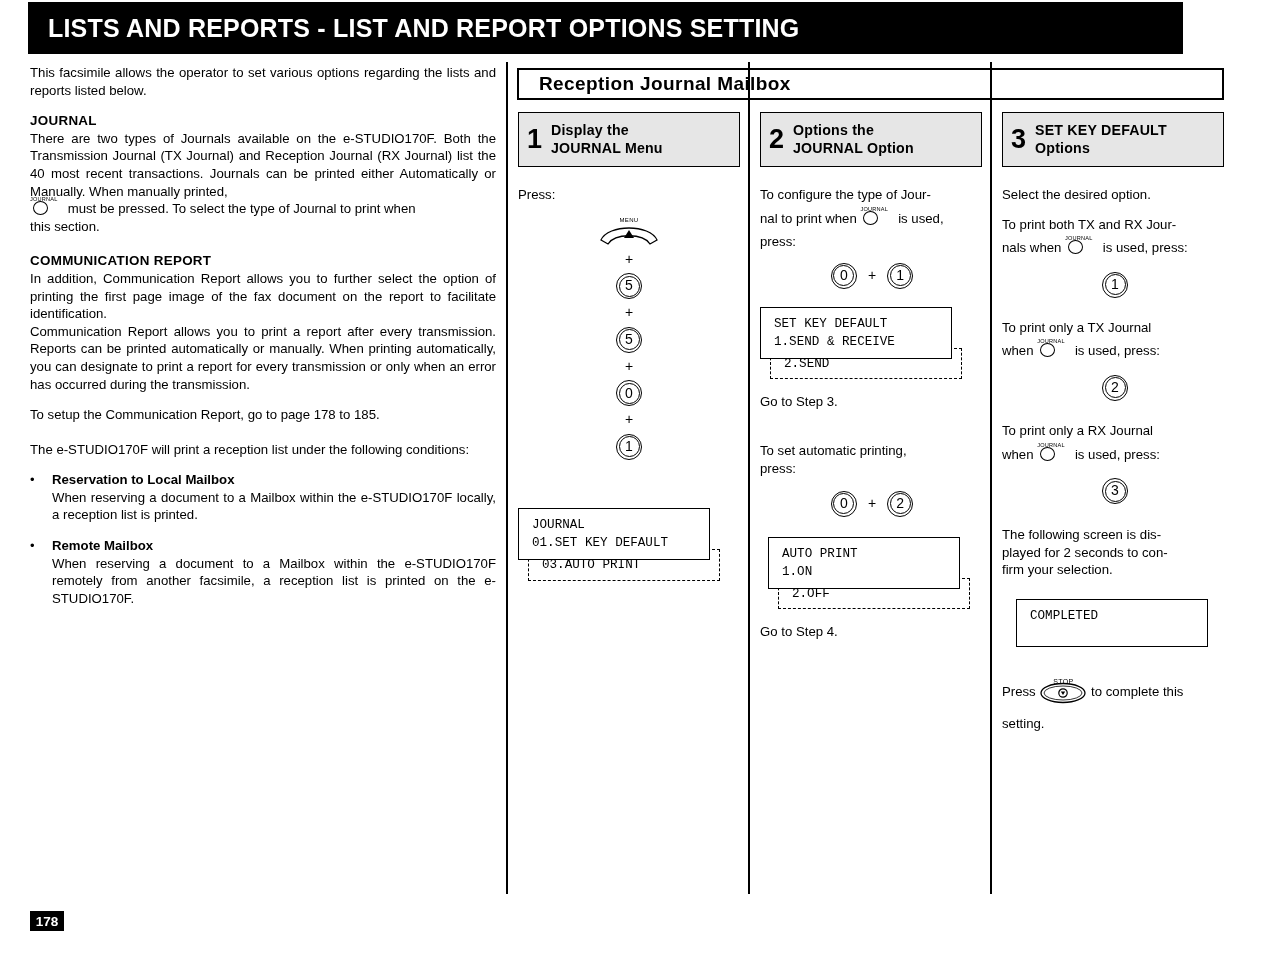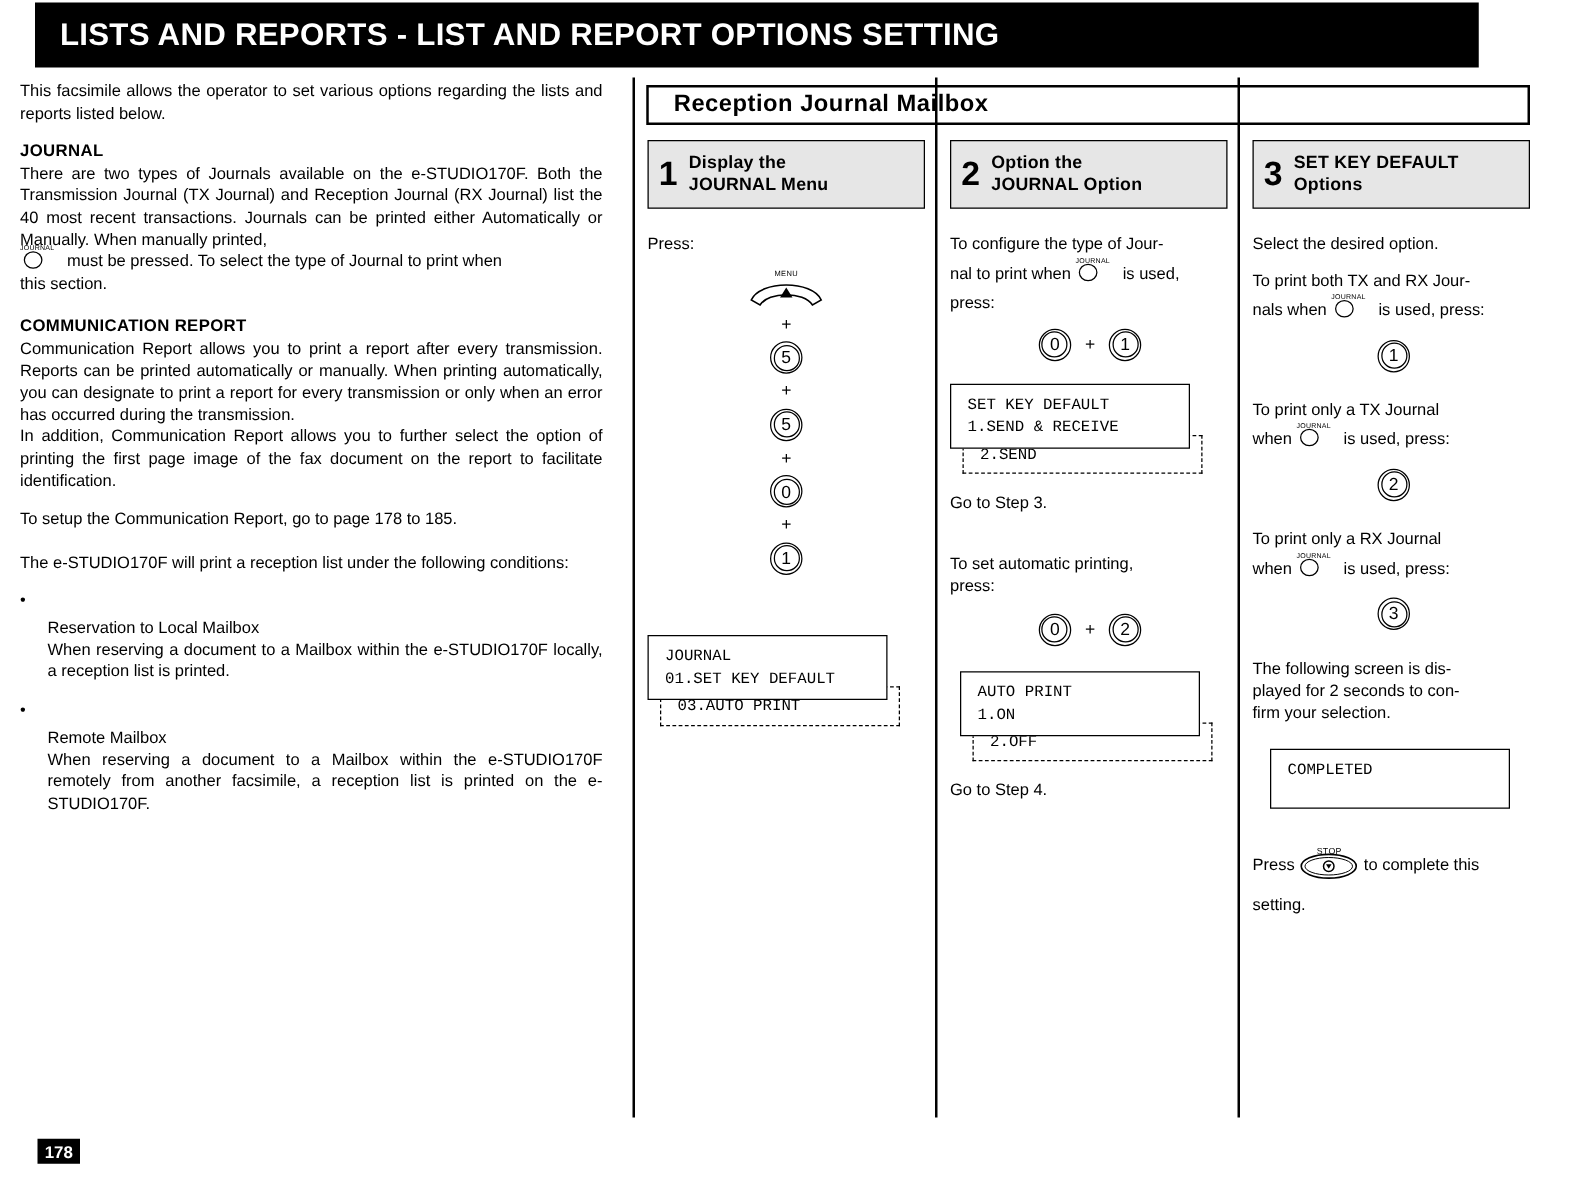--- a/index.html
+++ b/index.html
@@ -30,21 +30,21 @@
     font-size: 25px;
     font-weight: bold;
     letter-spacing: 0.2px;
     padding-left: 20px;
     white-space: nowrap;
   }
 
   
   .left-col {
     position: absolute;
-    left: 16px; top: 64px;
+    left: 30px; top: 64px;
     width: 466px;
     font-size: 13.2px;
     line-height: 17.6px;
     text-align: justify;
   }
   .left-col p { margin: 0 0 0 0; }
   .para { margin-bottom: 14px; }
   .sec-head {
     font-weight: bold;
     font-size: 13.4px;
@@ -56,21 +56,21 @@
 
   .bullet-row {
     display: flex;
     margin-bottom: 13px;
   }
   .bullet-dot {
     width: 22px; flex: 0 0 22px;
     font-size: 13px; line-height: 17.6px;
   }
   .bullet-body { flex: 1; }
-  .bullet-title { font-weight: normal; margin-top: 22px; }
+  .bullet-title { font-weight: bold; }
 
   
   .key-journal-inline {
     display: inline-block;
     position: relative;
     width: 34px; height: 15px;
     vertical-align: -2px;
   }
   .key-journal-inline .kj-label {
     position: absolute;
@@ -250,22 +250,22 @@
         <span class="kj-circle"></span>
       </span>
       <span>must be pressed. To select the type of Journal to print when</span>
     </p>
 
     <p>this  section.</p>
 
     <div class="gap-lg"></div>
 
     <p class="sec-head">COMMUNICATION  REPORT</p>
+    <p>In addition, Communication Report allows you to further select the option of printing the first page image of the fax document on the report to facilitate identification.</p>
     <p>Communication Report allows you to print a report after every transmission. Reports can be printed automatically or manually. When printing automatically, you can designate to print a report for every transmission or only when an error has occurred during the transmission.</p>
-    <p>In addition, Communication Report allows you to further select the option of printing the first page image of the fax document on the report to facilitate identification.</p>
     <div class="gap-sm"></div>
     <p>To setup the Communication Report, go to page 178 to 185.</p>
 
     <div class="gap-lg"></div>
 
     <p>The e-STUDIO170F will print a reception list under the following conditions:</p>
     <div class="gap-sm"></div>
 
     <div class="bullet-row">
       <div class="bullet-dot">•</div>
@@ -296,21 +296,21 @@
     <div class="step-num">1</div>
     <div class="step-label">
       <div>Display the</div>
       <div>JOURNAL  Menu</div>
     </div>
   </div>
 
   <div class="step-head" style="left:760px; top:112px; width:222px;">
     <div class="step-num">2</div>
     <div class="step-label">
-      <div>Option the</div>
+      <div>Options the</div>
       <div>JOURNAL  Option</div>
     </div>
   </div>
 
   <div class="step-head" style="left:1002px; top:112px; width:222px;">
     <div class="step-num">3</div>
     <div class="step-label">
       <div>SET KEY DEFAULT</div>
       <div>Options</div>
     </div>

